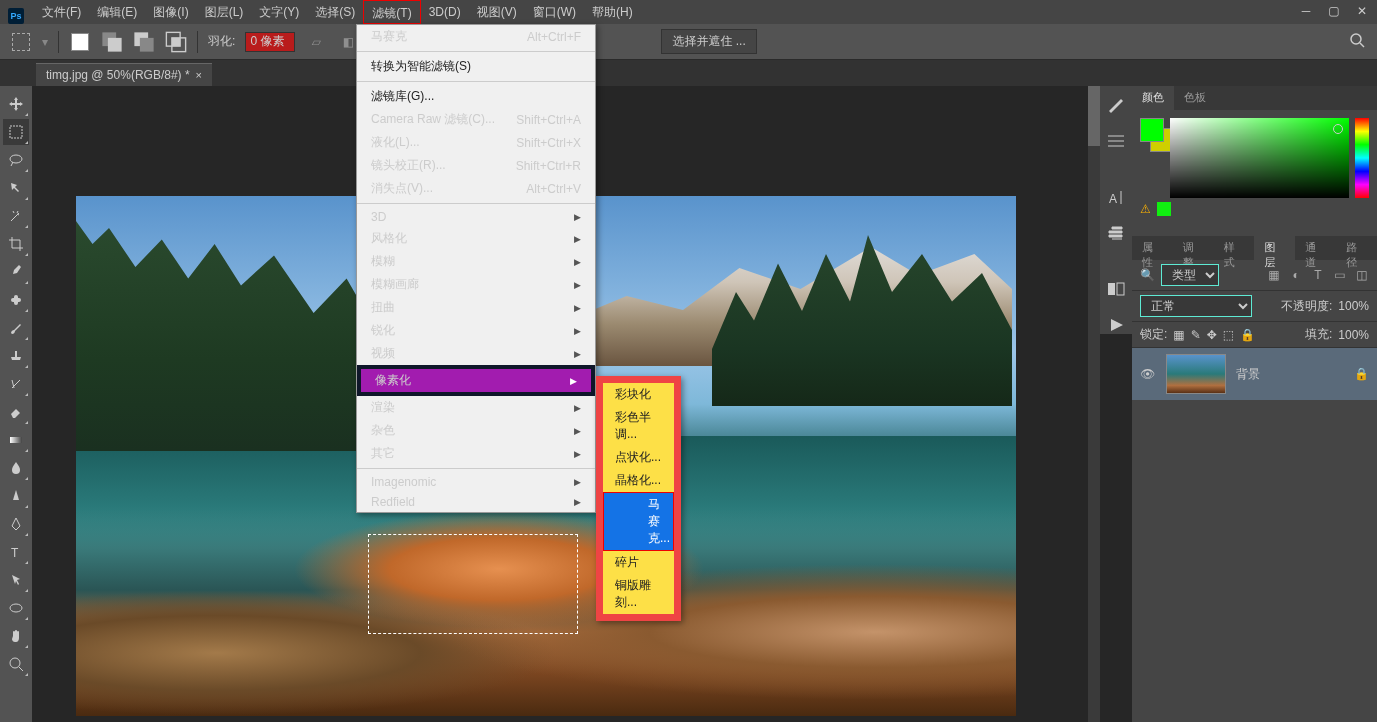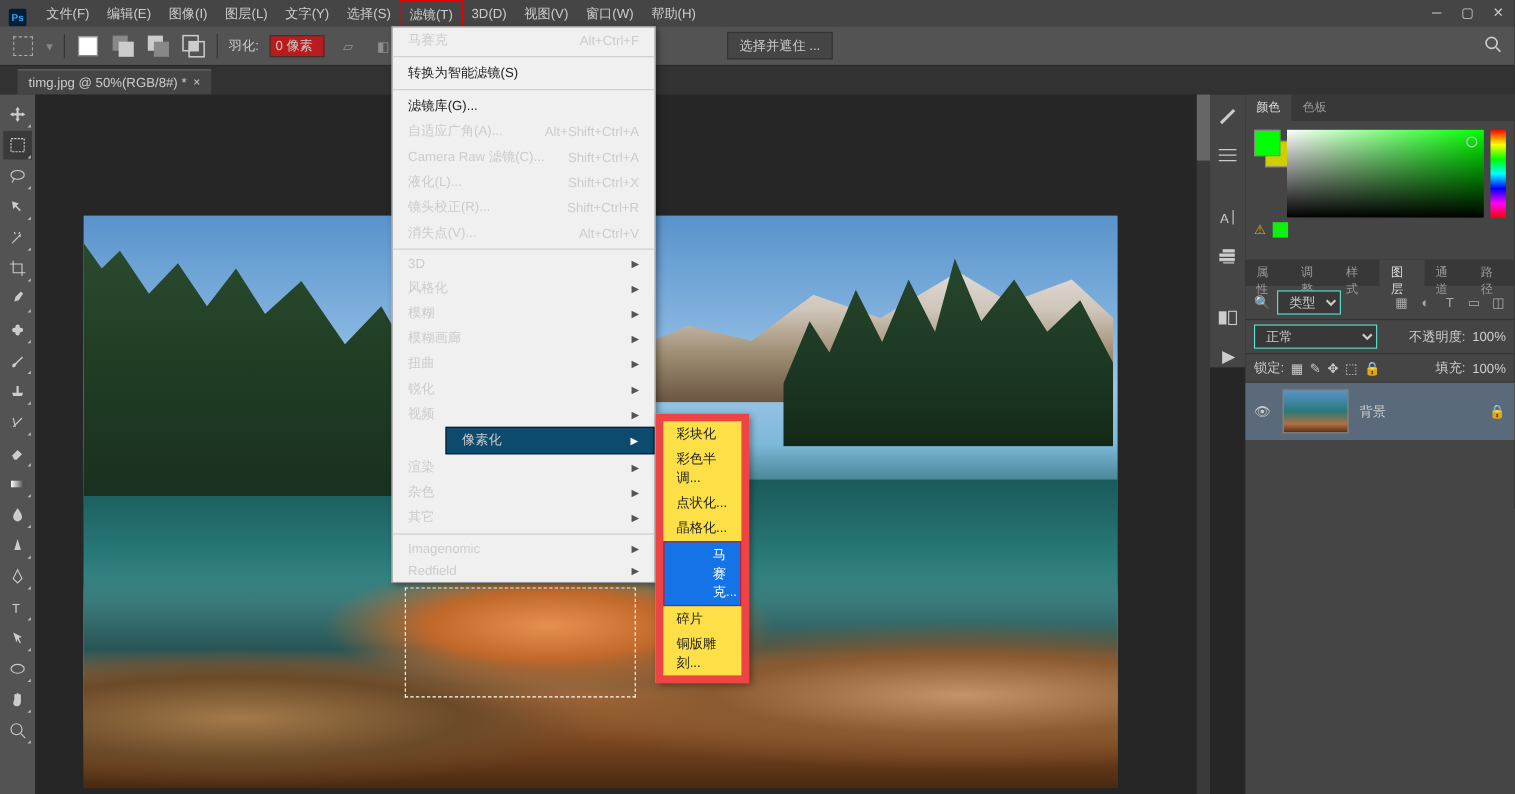--- a/index.html
+++ b/index.html
@@ -16,21 +16,21 @@
 
 .optbar { height:36px; background:#535353; display:flex; align-items:center; padding-left:10px; gap:10px; border-bottom:1px solid #2a2a2a; position:relative;}
 .opt-icon { width:22px; height:22px; display:flex; align-items:center; justify-content:center; }
 .opt-box { border:1px dashed #aaa; width:18px; height:18px; }
 .opt-solid { width:18px; height:18px; background:#fff; border:1px solid #888;}
 .opt-input { background:#b91c1c; border:1px solid #333; color:#ccc; padding:2px 4px; width:50px; }
 .opt-btn { background:#454545; border:1px solid #333; padding:3px 10px; color:#ccc; }
 .opt-search { position:absolute; right:12px; top:8px; }
 
 
-.doctabs { height:26px; background:#323232; display:flex; align-items:flex-end; padding-left:16px; }
+.doctabs { height:26px; background:#323232; display:flex; align-items:flex-end; padding-left:36px; }
 .doctab { background:#454545; padding:4px 10px; display:flex; align-items:center; gap:6px; border-top:1px solid #666;}
 .doctab .close { font-size:11px; }
 
 
 .main { display:flex; height:calc(722px - 24px - 36px - 26px); }
 
 
 .tools { width:32px; background:#535353; display:flex; flex-direction:column; align-items:center; padding-top:4px; }
 .tool { width:26px; height:26px; display:flex; align-items:center; justify-content:center; margin:1px 0; position:relative; }
 .tool.sel { background:#3a3a3a; }
@@ -43,21 +43,21 @@
 .mountain { position:absolute; left:510px; top:140px; width:470px; height:140px; background:linear-gradient(180deg,#e8e8e8 0%,#cfc5b8 40%,#9b8a70 70%,#6a5540 100%); clip-path:polygon(0 75%,18% 50%,30% 60%,42% 30%,55% 45%,70% 15%,80% 35%,92% 20%,100% 45%,100% 100%,0 100%); }
 .trees-l { position:absolute; left:44px; top:135px; width:330px; height:230px; background:linear-gradient(180deg,#2a4a2e 0%,#1e3a22 60%,#1a3020 100%); clip-path:polygon(0 0,5% 10%,10% 3%,18% 20%,26% 8%,34% 25%,42% 10%,50% 28%,60% 15%,72% 40%,82% 25%,92% 50%,100% 40%,100% 100%,0 100%); }
 .trees-r { position:absolute; left:680px; top:130px; width:300px; height:190px; background:linear-gradient(180deg,#2a4a2e 0%,#1a3522 70%,#152818 100%); clip-path:polygon(0 70%,8% 40%,14% 55%,22% 25%,30% 50%,38% 20%,46% 45%,52% 10%,60% 40%,70% 20%,80% 45%,90% 30%,100% 60%,100% 100%,0 100%); }
 .rocks { position:absolute; left:44px; top:420px; width:940px; height:210px; background:radial-gradient(ellipse at 45% 30%,#e69050 0%,#c0682a 15%,transparent 28%),radial-gradient(ellipse at 85% 60%,#c4936a 0%,#8a5a30 20%,transparent 38%),radial-gradient(ellipse at 15% 70%,#a37a4a 0%,#6a4a28 18%,transparent 30%),linear-gradient(180deg,transparent 0%,#3a7a7a 20%,#2a5555 40%,#b07040 60%,#7a4520 80%,#4a2a10 100%); }
 .water { position:absolute; left:44px; top:350px; width:940px; height:180px; background:linear-gradient(180deg,#1a5a5a 0%,#2a7a7a 40%,#3a9a9a 70%,#4ab0b0 100%); }
 .selection { position:absolute; left:336px; top:448px; width:210px; height:100px; border:1px dashed #fff; background:transparent; }
 
 
 .menu1 { position:absolute; left:356px; top:24px; width:240px; background:#f0f0f0; border:1px solid #999; z-index:100; box-shadow:2px 2px 6px rgba(0,0,0,.4);}
 .menu1 .mi { padding:3px 14px; color:#222; font-size:12px; display:flex; justify-content:space-between; align-items:center; }
-.menu1 .mi.hl { background:#0c4a6e; color:#fff; border:1px solid #0f172a;margin-left:48px;}
+.menu1 .mi.hl { background:#a21caf; color:#fff; border:4px solid #0f172a;}
 .menu1 .sep { height:1px; background:#ccc; margin:3px 0; }
 .menu1 .arrow::after { content:"▶"; font-size:9px; color:#555; }
 .menu1 .mi.hl.arrow::after { color:#fff; }
 
 
 .menu2 { position:absolute; left:596px; top:376px; width:85px; background:#fde047; border:7px solid #ef4444; z-index:101; box-shadow:2px 2px 6px rgba(0,0,0,.4);}
 .menu2 .mi { padding:3px 12px; color:#222; font-size:12px; }
 .menu2 .mi.hl { background:#1473e6; color:#fff; border:1px solid #e00;padding-left:44px;}
 
 
@@ -408,24 +408,20 @@
 <div class="menu1">
   <div class="mi">
       <span>马赛克</span>
       <span>Alt+Ctrl+F</span>
     </div>
   <div class="sep"></div>
   <div class="mi">转换为智能滤镜(S)</div>
   <div class="sep"></div>
   <div class="mi">滤镜库(G)...</div>
   <div class="mi">
-      <span>自适应广角(A)...</span>
-      <span>Alt+Shift+Ctrl+A</span>
-    </div>
-  <div class="mi">
       <span>Camera Raw 滤镜(C)...</span>
       <span>Shift+Ctrl+A</span>
     </div>
   <div class="mi">
       <span>液化(L)...</span>
       <span>Shift+Ctrl+X</span>
     </div>
   <div class="mi">
       <span>镜头校正(R)...</span>
       <span>Shift+Ctrl+R</span>

